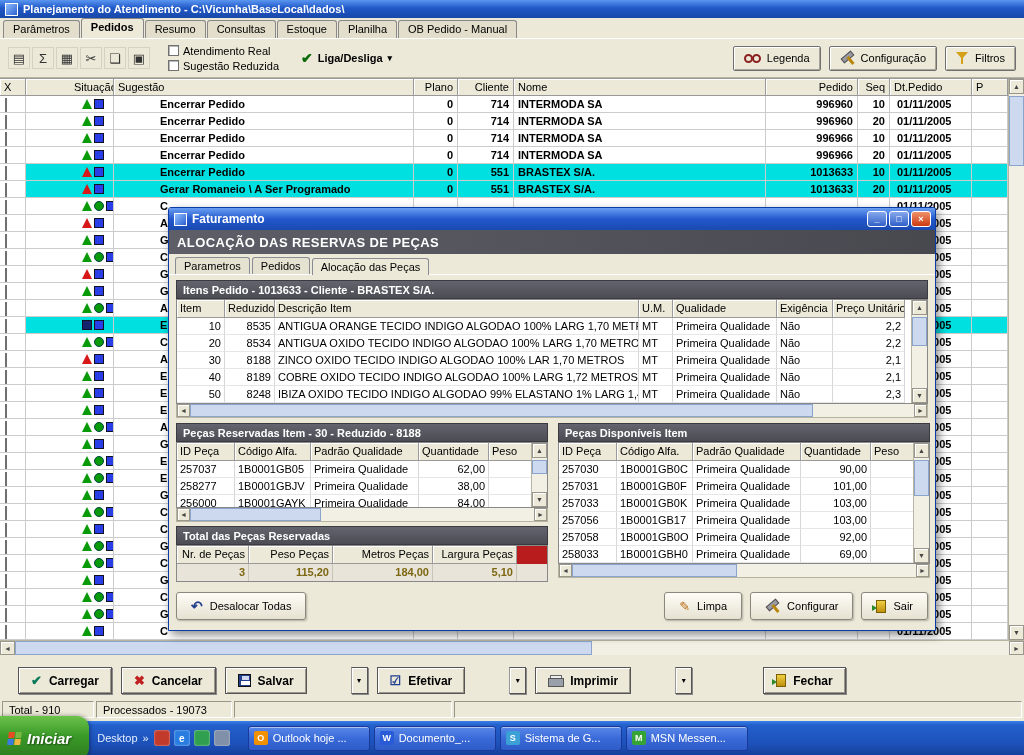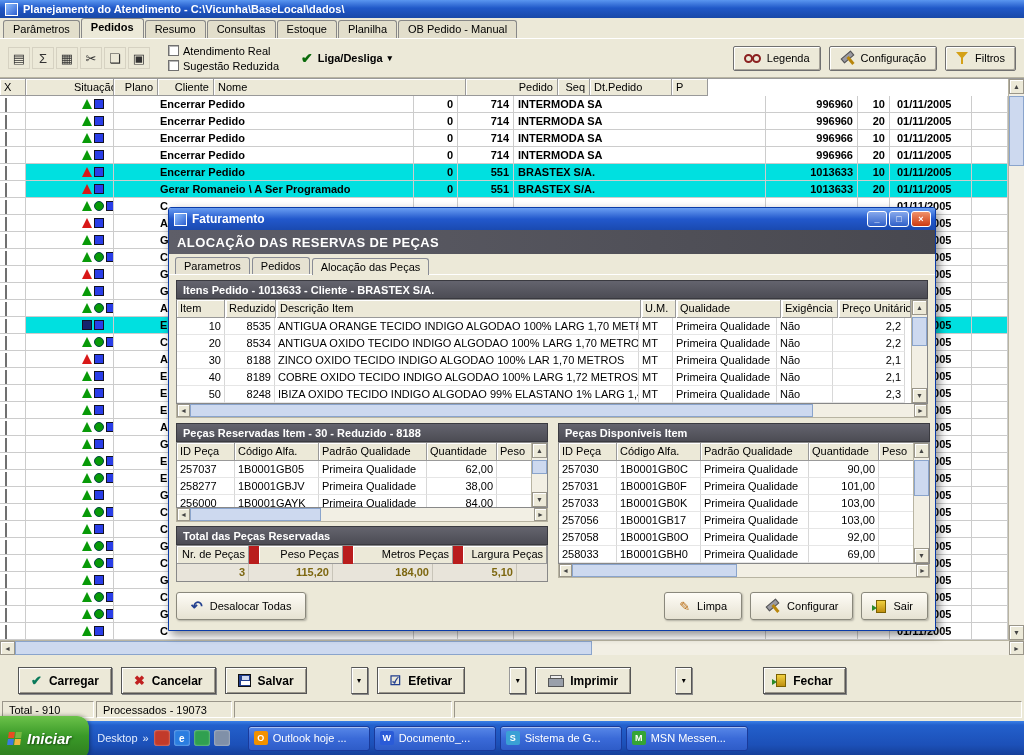--- a/index.html
+++ b/index.html
@@ -109,26 +109,26 @@
   .tbn.close { background:linear-gradient(#f0926a,#cc3a10); }
   .dhdr { height:24px; background:linear-gradient(90deg,#5e5e68,#48484f); color:#fff; font-size:13px; font-weight:bold; display:flex; align-items:center; padding-left:8px; letter-spacing:.4px; }
   .dtabs { display:flex; padding:3px 6px 0; gap:2px; height:21px; border-bottom:1px solid #fff; }
   .dtab { padding:2px 8px; border:1px solid #898c95; border-bottom:none; border-radius:3px 3px 0 0; background:#e6e2d2; white-space:nowrap; }
   .dtab.active { background:#ece9d8; position:relative; top:1px; }
   .dbody { padding:5px 7px; }
   .band { height:19px; background:linear-gradient(180deg,#64646e,#4c4c54); color:#fff; font-weight:bold; display:flex; align-items:center; padding-left:6px; border:1px solid #3a3a40; margin-top:4px; }
   .band.first { margin-top:0; }
   .tblwrap { display:flex; border:1px solid #888; background:#fff; }
   .tbl { flex:1; min-width:0; }
-  .thr { display:flex; height:18px;justify-content:space-between; }
+  .thr { display:flex; height:18px; }
   .th { flex:none; background:#ece9d8; border-right:1px solid #999; border-bottom:1px solid #999; box-shadow:inset 1px 1px 0 #fff; padding:2px 3px; white-space:nowrap; overflow:hidden; }
   .tr { display:flex; height:17px; }
   .td { flex:none; border-right:1px solid #d8d8d8; border-bottom:1px solid #e6e6e6; padding:2px 3px; white-space:nowrap; overflow:hidden; }
   .w-item{width:48px}.w-red{width:50px}.w-desc{width:364px}.w-um{width:34px}.w-qual{width:104px}.w-exig{width:56px}.w-preco{width:72px}
-  .w-id{width:58px}.w-cod{width:84px}.w-pq{width:108px}.w-qtd{width:70px}.w-peso{width:44px}
+  .w-id{width:58px}.w-cod{width:76px}.w-pq{width:108px}.w-qtd{width:70px}.w-peso{width:44px}
   .w-nr{width:72px}.w-pp{width:84px}.w-mp{width:100px}.w-lp{width:84px}
   .num2{text-align:right}
   .vsb2 { width:16px; flex:none; background:#f2efe4; border-left:1px solid #b8b4a2; display:flex; flex-direction:column; }
   .vsb2 .sbthumb { height:40%; }
   .hsb2 { height:14px; background:#f2efe4; border:1px solid #b8b4a2; border-top:none; display:flex; }
   .hsb2 .sba.h { width:13px; }
   .rows-clip { height:46px; overflow:hidden; }
   .rows-av { height:102px; overflow:hidden; }
   .midrow { display:flex; gap:10px; margin-top:5px; }
   .mcol { width:372px; flex:none; }
@@ -232,20 +232,21 @@
     <button class="tbbtn">
       <span class="ic-filter"></span>
       <span>Filtros</span>
     </button>
   </div>
 
   <div class="grid">
     <div class="ghead">
       <div class="gh cx">X</div>
       <div class="gh csit">Situação</div>
+      <div class="gh csug">Sugestão</div>
       <div class="gh cplano">Plano</div>
       <div class="gh ccli">Cliente</div>
       <div class="gh cnome">Nome</div>
       <div class="gh cped">Pedido</div>
       <div class="gh cseq">Seq</div>
       <div class="gh cdt">Dt.Pedido</div>
       <div class="gh cp">P</div>
     </div>
     <div class="gbody">
 

